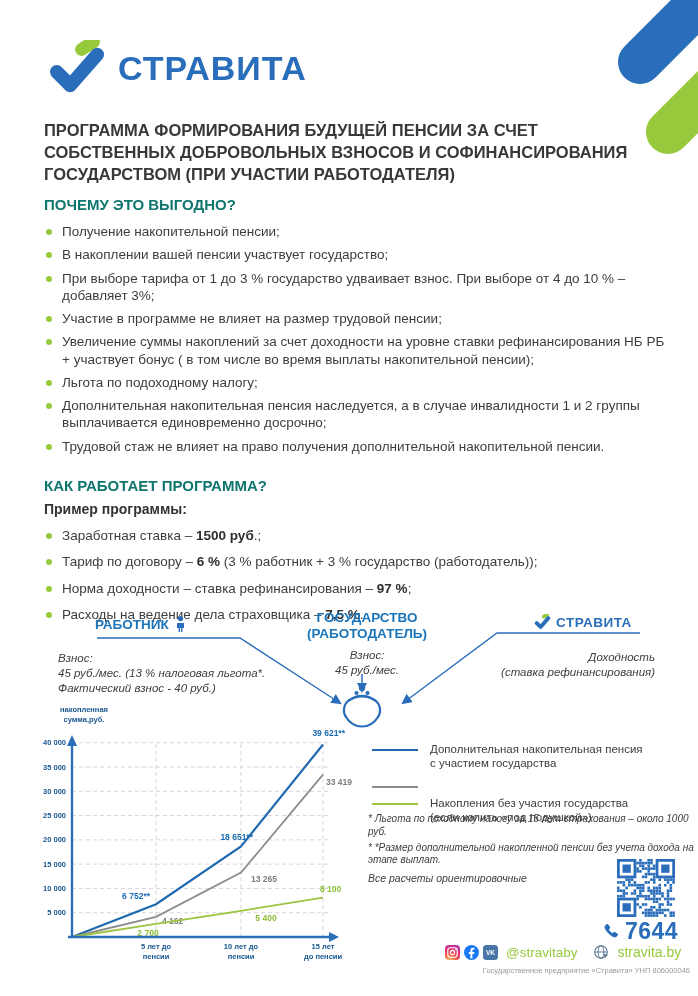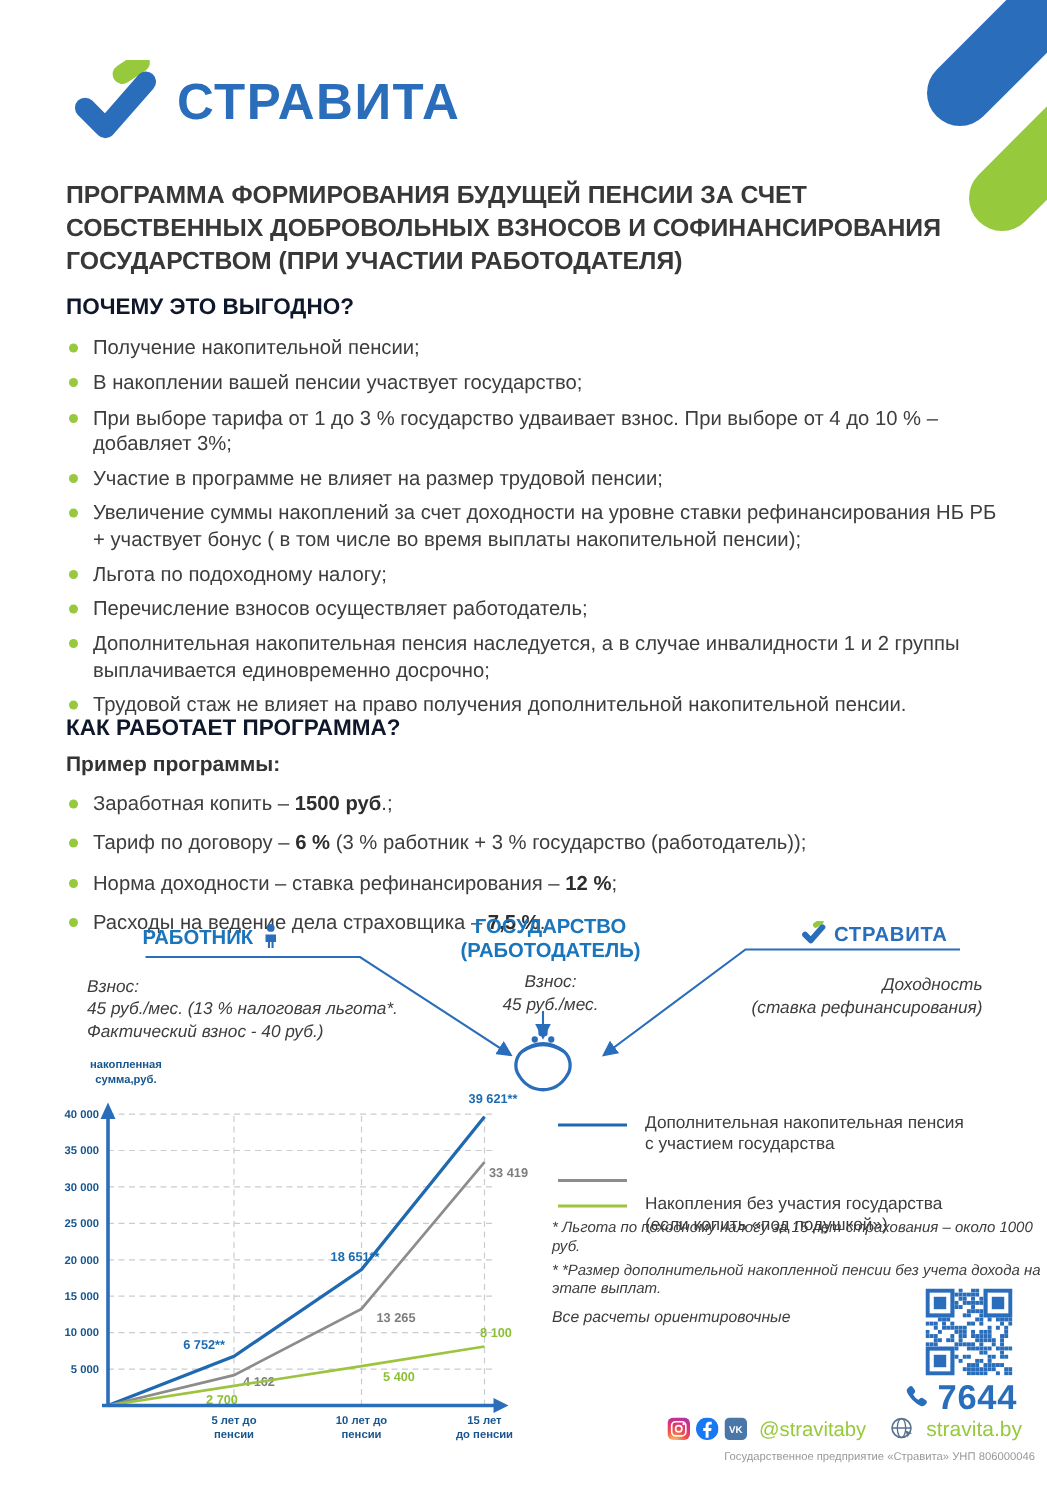--- a/index.html
+++ b/index.html
@@ -10,21 +10,21 @@
 
   
   #corner-svg{position:absolute;top:0;right:0;}
 
   
   #logo{top:40px;left:48px;display:flex;align-items:center;gap:12px;}
   #logo .brand-text{font-size:34px;font-weight:700;color:#2a6ebb;letter-spacing:1px;}
 
   
   #main-title{top:120px;left:44px;width:612px;font-size:16.5px;font-weight:700;color:#383838;line-height:1.32;}
-  .section-head{font-size:15px;font-weight:700;color:#0f172a;}
+  .section-head{font-size:15px;font-weight:700;color:#0f766e;}
   #why-head{top:196px;left:44px;}
   #how-head{top:477px;left:44px;}
   #example-label{top:501px;left:44px;font-size:14px;font-weight:700;color:#333;}
 
   ul.blist{list-style:none;margin:0;padding:0;}
   ul.blist li{position:relative;padding-left:18px;margin-bottom:6px;font-size:13.5px;line-height:1.28;color:#3d3d3d;}
   ul.blist li::before{content:"";position:absolute;left:2px;top:6px;width:6px;height:6px;border-radius:50%;background:#97c93d;}
   #why-list{top:223px;left:44px;width:622px;}
   #how-list{top:527px;left:44px;width:622px;}
   #how-list li{margin-bottom:9px;}
@@ -86,31 +86,30 @@
 СОБСТВЕННЫХ ДОБРОВОЛЬНЫХ ВЗНОСОВ И СОФИНАНСИРОВАНИЯ
 ГОСУДАРСТВОМ (ПРИ УЧАСТИИ РАБОТОДАТЕЛЯ)</div>
 <div id="why-head" class="abs section-head">ПОЧЕМУ ЭТО ВЫГОДНО?</div>
 <ul id="why-list" class="abs blist">
     <li>Получение накопительной пенсии;</li>
     <li>В накоплении вашей пенсии участвует государство;</li>
     <li>При выборе тарифа от 1 до 3 % государство удваивает взнос. При выборе от 4 до 10 % – добавляет 3%;</li>
     <li>Участие в программе не влияет на размер трудовой пенсии;</li>
     <li>Увеличение суммы накоплений за счет доходности на уровне ставки рефинансирования НБ РБ + участвует бонус ( в том числе во время выплаты накопительной пенсии);</li>
     <li>Льгота по подоходному налогу;</li>
-    <li>Перечисление взносов осуществляет работодатель;</li>
     <li>Дополнительная накопительная пенсия наследуется, а в случае инвалидности 1 и 2 группы выплачивается единовременно досрочно;</li>
     <li>Трудовой стаж не влияет на право получения дополнительной накопительной пенсии.</li>
   </ul>
 
 <div id="how-head" class="abs section-head">КАК РАБОТАЕТ ПРОГРАММА?</div>
 <div id="example-label" class="abs">Пример программы:</div>
 <ul id="how-list" class="abs blist">
-    <li><span>Заработная копить – </span><b>1500 руб</b><span>.;</span></li>
+    <li><span>Заработная ставка – </span><b>1500 руб</b><span>.;</span></li>
     <li><span>Тариф по договору – </span><b>6 %</b><span> (3 % работник + 3 % государство (работодатель));</span></li>
-    <li><span>Норма доходности – ставка рефинансирования – </span><b>12 %</b><span>;</span></li>
+    <li><span>Норма доходности – ставка рефинансирования – </span><b>97 %</b><span>;</span></li>
     <li><span>Расходы на ведение дела страховщика – </span><b>7,5 %</b><span>.</span></li>
   </ul>
 
 <svg id="diagram-arrows" class="abs" width="698" height="145" viewBox="0 0 698 145">
   <defs>
     <marker id="arr" viewBox="0 0 10 10" refX="8" refY="5" markerWidth="7.5" markerHeight="7.5" orient="auto-start-reverse">
       <path d="M0 0 L10 5 L0 10 z" fill="#2a6ebb"></path>
     </marker>
   </defs>
   <path d="M97 38 L240 38 L340 103" fill="none" stroke="#2a6ebb" stroke-width="1.4" marker-end="url(#arr)"></path>

